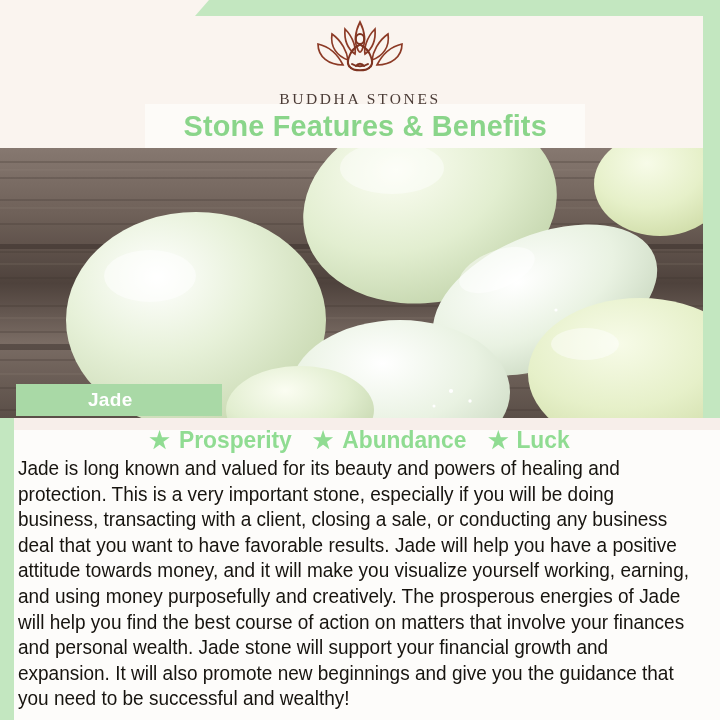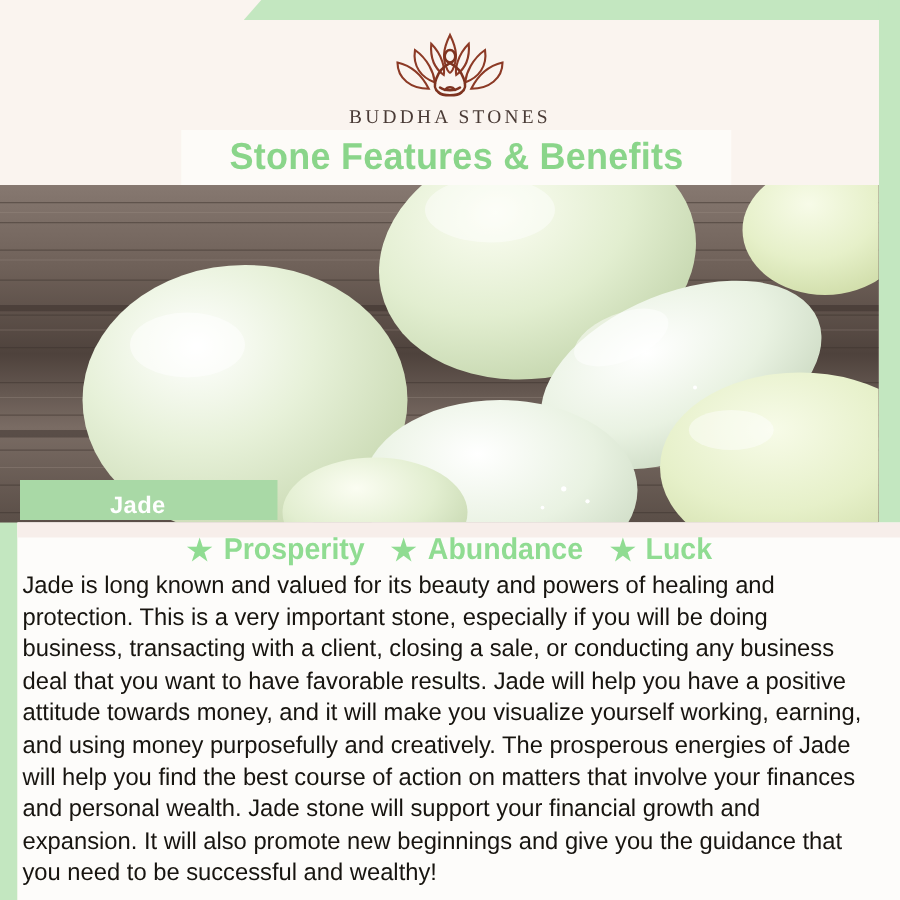--- a/index.html
+++ b/index.html
@@ -30,21 +30,21 @@
   }
   .left-strip-top{
     position:absolute;left:0;top:148px;width:14px;height:34px;
     background:#a9cfa6;
     opacity:.85;
   }
 
   
   .logo-wrap{
     position:absolute;top:16px;left:0;width:720px;height:92px;
-    display:flex;flex-direction:column;align-items:center;justify-content:center;
+    display:flex;flex-direction:column;align-items:center;justify-content:space-between;
   }
   .logo-mark{width:150px;height:62px;display:block;}
   .logo-text{
     margin-top:1px;
     font-family:"Liberation Serif", serif;
     font-size:15.5px;letter-spacing:2.6px;color:#4a3b36;font-weight:400;
   }
 
   
   .title-banner{
@@ -62,21 +62,21 @@
   
   .photo{
     position:absolute;left:0;top:148px;width:703px;height:270px;
     overflow:hidden;background:#6e6059;
   }
   .photo svg{display:block;width:703px;height:270px;}
 
   
   .jade-band{
     position:absolute;left:16px;top:384px;width:206px;height:32px;
-    background:#a9d9a6;display:flex;align-items:flex-end;
+    background:#a9d9a6;display:flex;align-items:center;
   }
   .jade-text{
     margin-left:72px;color:#ffffff;font-weight:bold;font-size:19px;
     letter-spacing:.3px;
   }
 
   
   .panel{
     position:absolute;left:14px;top:418px;width:706px;height:302px;
     background:#fdfcfa;

